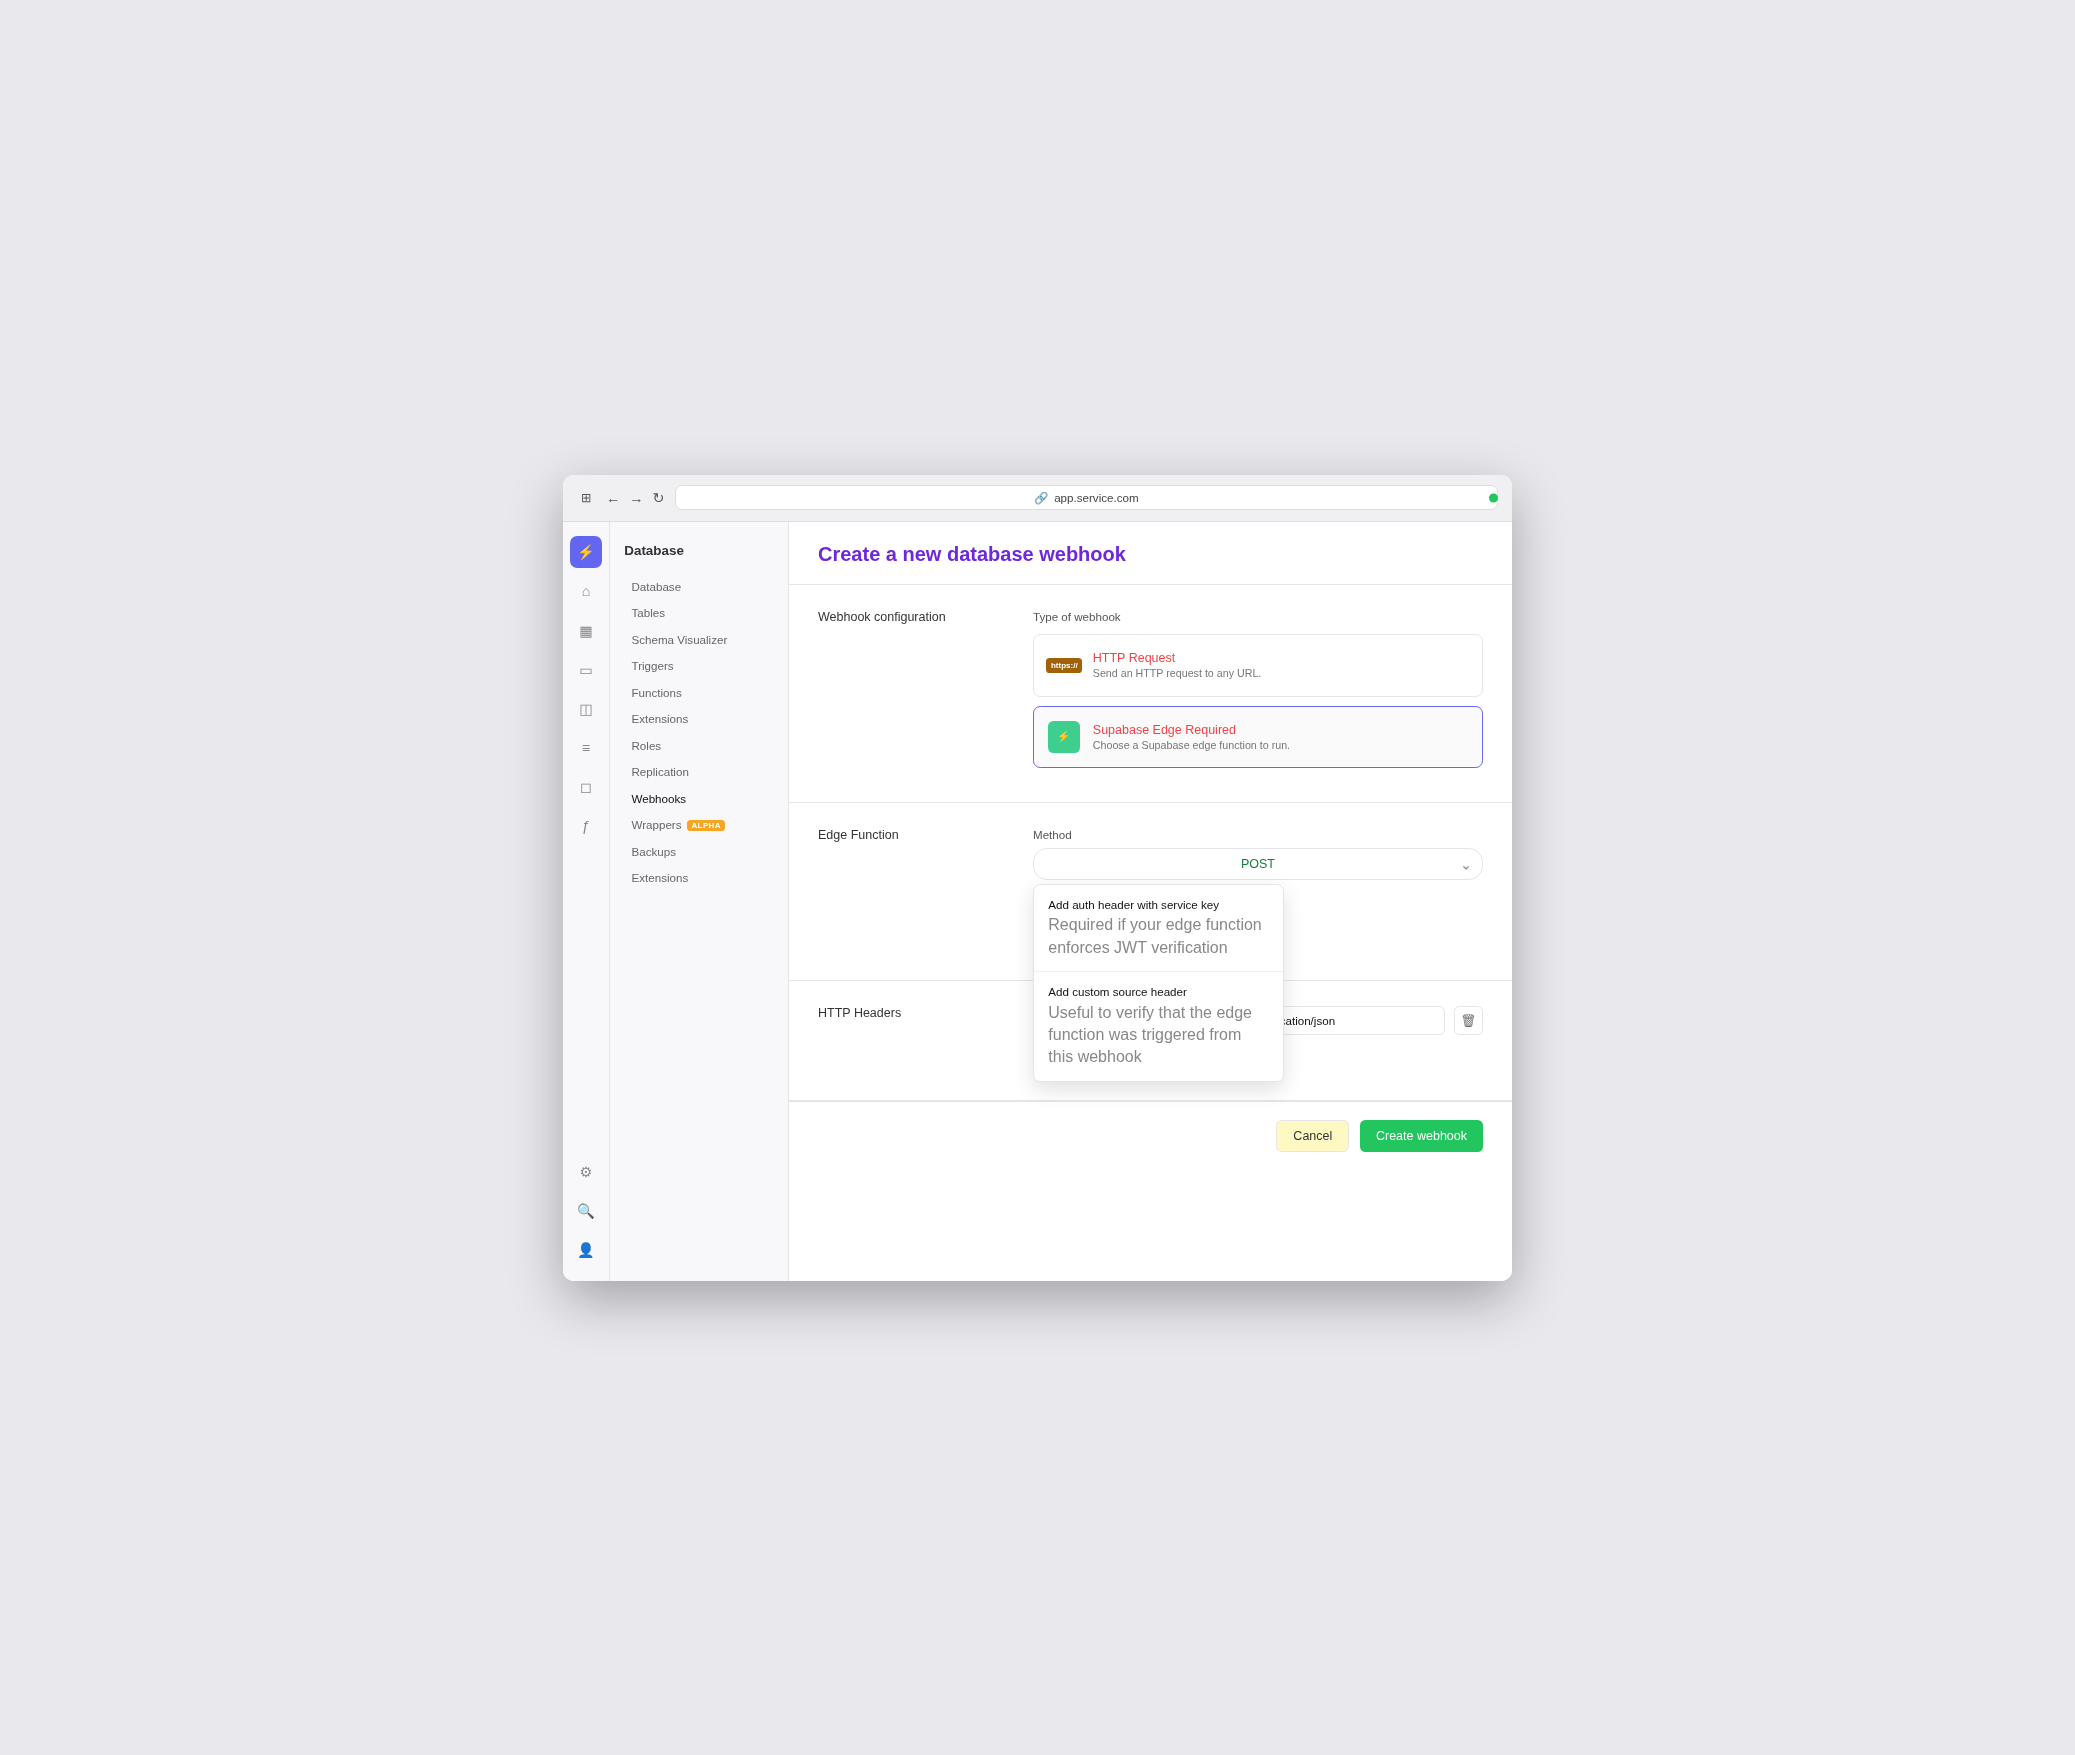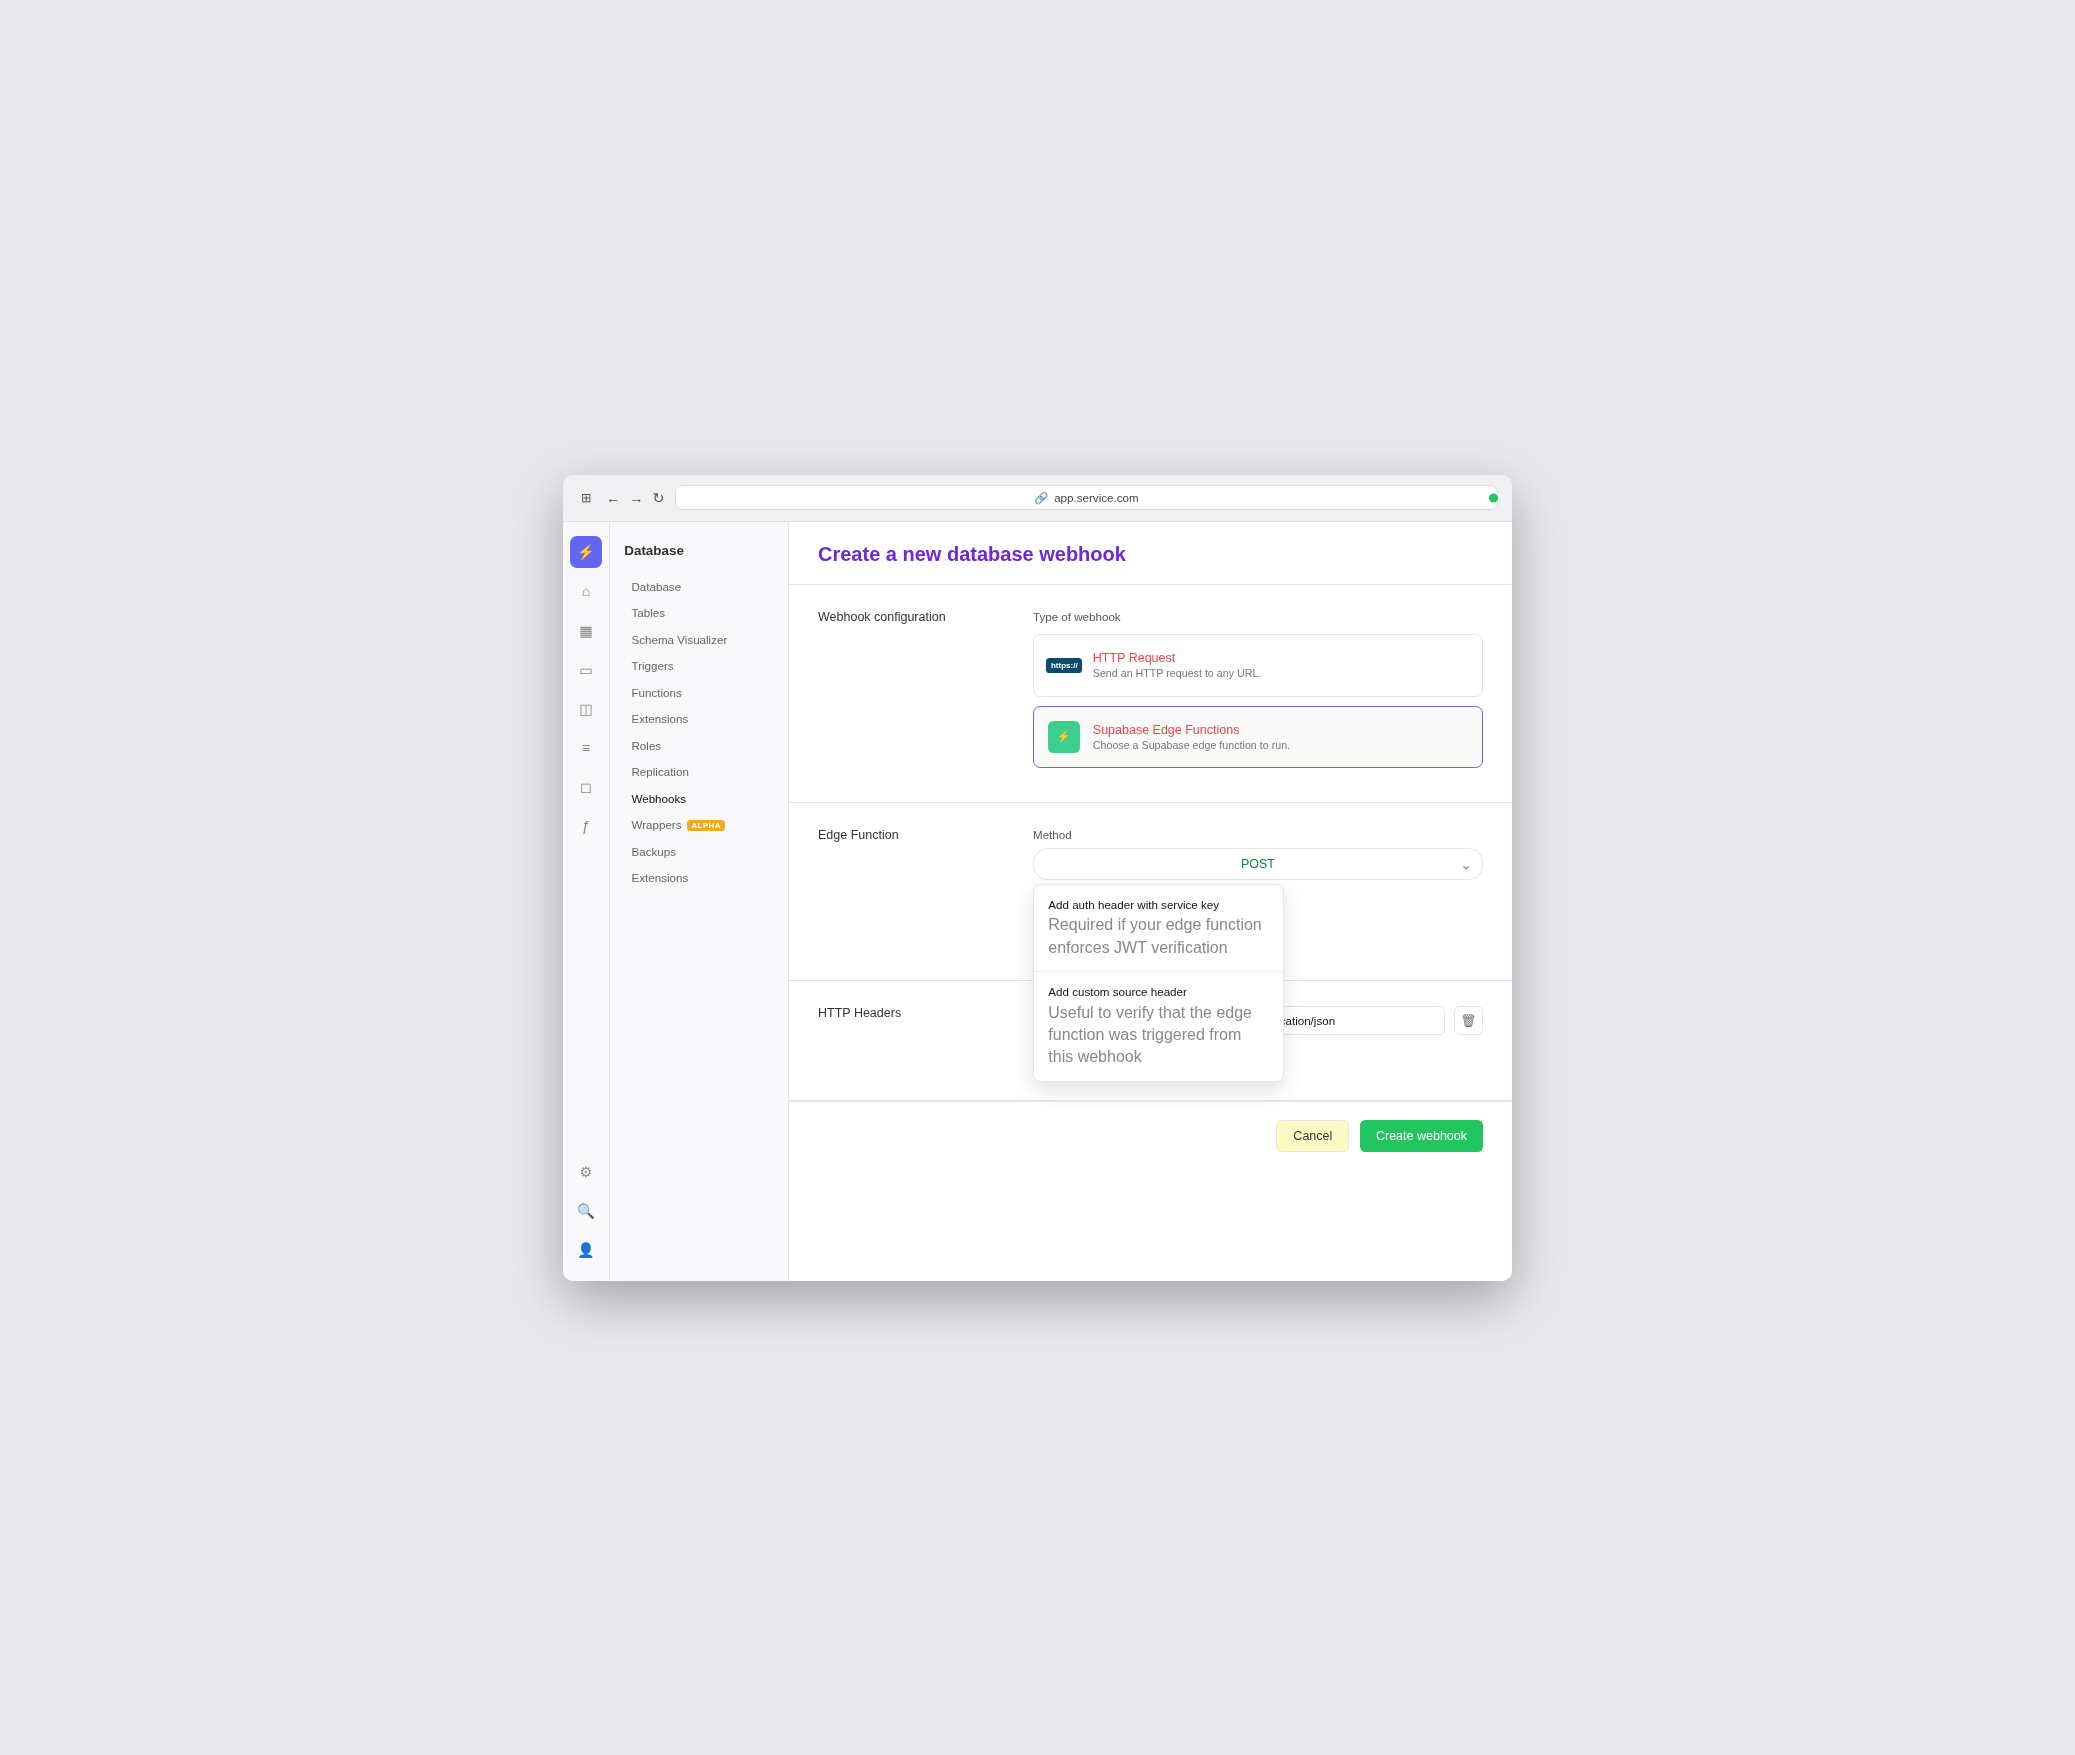--- a/index.html
+++ b/index.html
@@ -204,21 +204,21 @@
       height: 32px;
       border-radius: 5.4px;
       display: flex;
       align-items: center;
       justify-content: center;
       font-size: 10.7px;
       font-weight: 700;
       flex-shrink: 0;
     }
     .https-icon {
-      background: #0c4a6e;
+      background: #a16207;
       color: white;
       font-size: 8px;
       padding: 2.7px 4.5px;
       border-radius: 3.6px;
     }
     .supabase-icon {
       background: #3ecf8e;
       color: white;
     }
     .webhook-option-text h4 {
@@ -454,21 +454,21 @@
             </div>
             <div class="webhook-option-text">
               <h4>HTTP Request</h4>
               <p>Send an HTTP request to any URL.</p>
             </div>
           </div>
 
           <div class="webhook-option selected">
             <div class="webhook-option-icon supabase-icon">⚡</div>
             <div class="webhook-option-text">
-              <h4>Supabase Edge Functions</h4>
+              <h4>Supabase Edge Required</h4>
               <p>Choose a Supabase edge function to run.</p>
             </div>
           </div>
         </div>
       </div>
 
       <div class="edge-section">
         <div class="section-label">Edge Function</div>
         <div class="section-content">
           <div class="method-label">Method</div>

